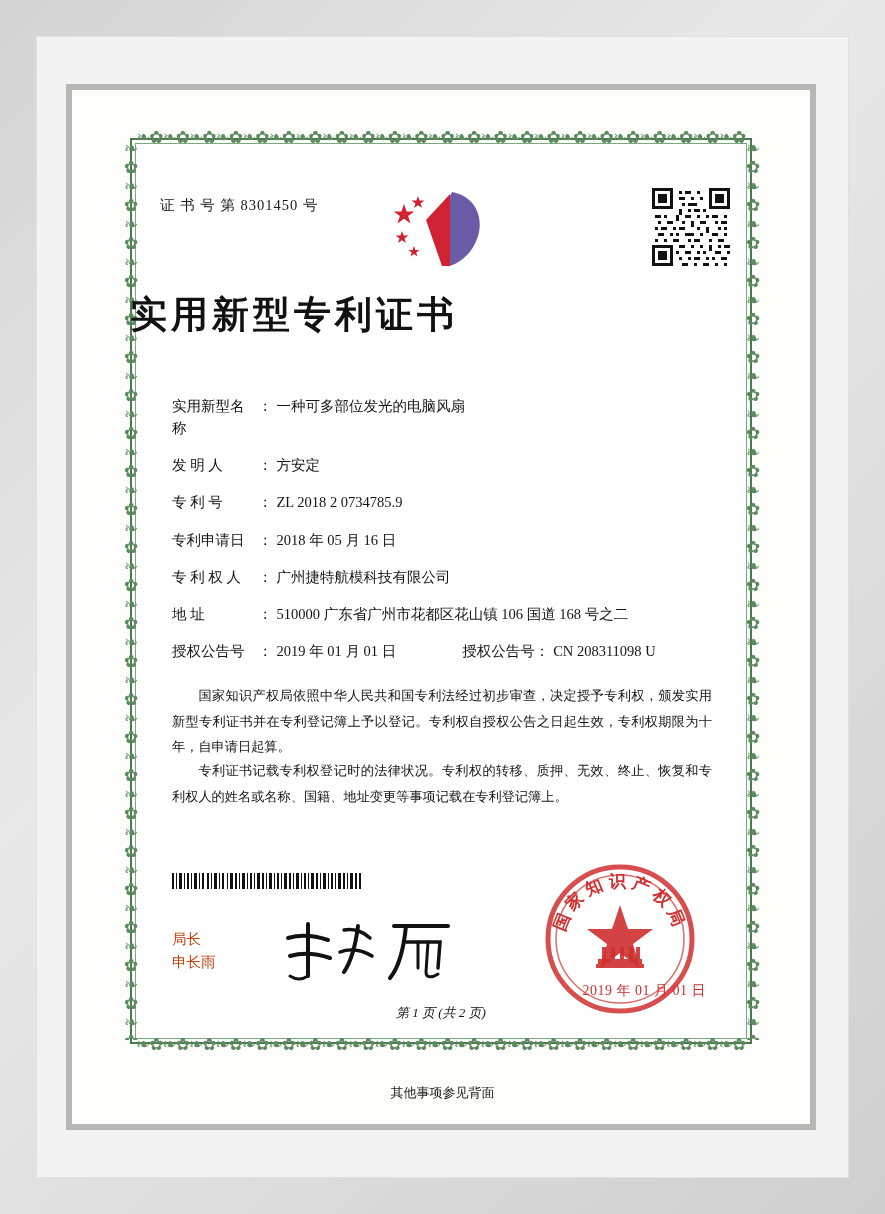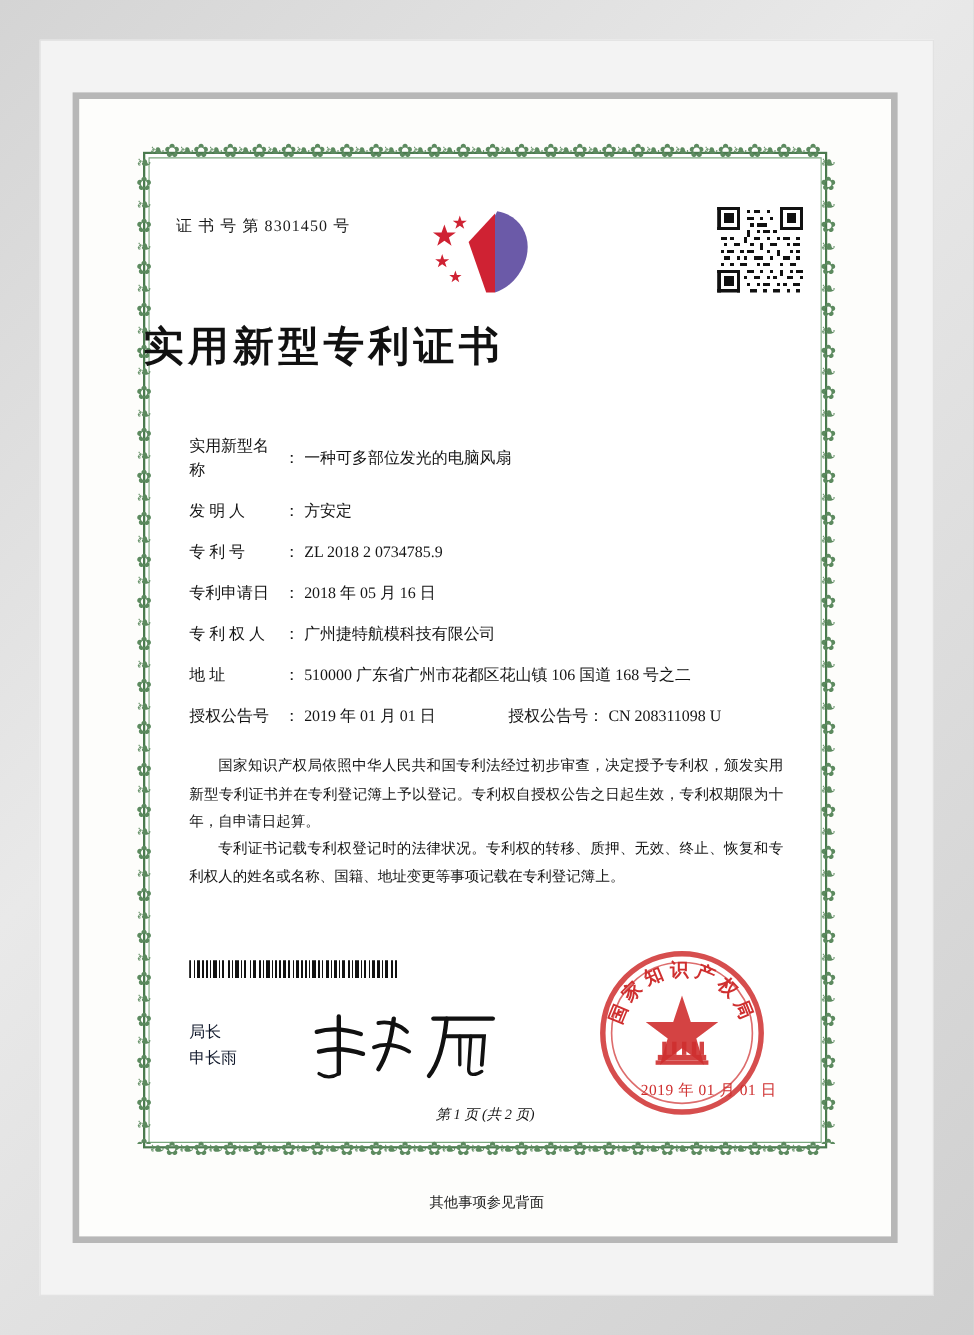--- a/index.html
+++ b/index.html
@@ -107,21 +107,21 @@
 
   .fields {
     position: absolute;
     left: 42px; top: 258px;
     width: 545px;
     font-size: 14.5px;
     color: #141414;
   }
   .field-row {
     display: flex;
-    align-items: center;
+    align-items: flex-start;
     margin-bottom: 15.5px;
     line-height: 1.5;
   }
   .field-label {
     width: 86px;
     flex: none;
     display: flex;
     justify-content: space-between;
     letter-spacing: 0;
   }
@@ -166,21 +166,21 @@
     font-size: 14px;
     color: #cf2f2f;
     letter-spacing: 0.5px;
   }
 
   .director {
     position: absolute;
     left: 42px; top: 790px;
     font-size: 14.5px;
     line-height: 1.6;
-    color: #0f172a;
+    color: #c2410c;
   }
   .signature {
     position: absolute;
     left: 148px; top: 778px;
     width: 180px; height: 70px;
   }
 
   .page-num {
     position: absolute;
     left: 0; bottom: 22px;

